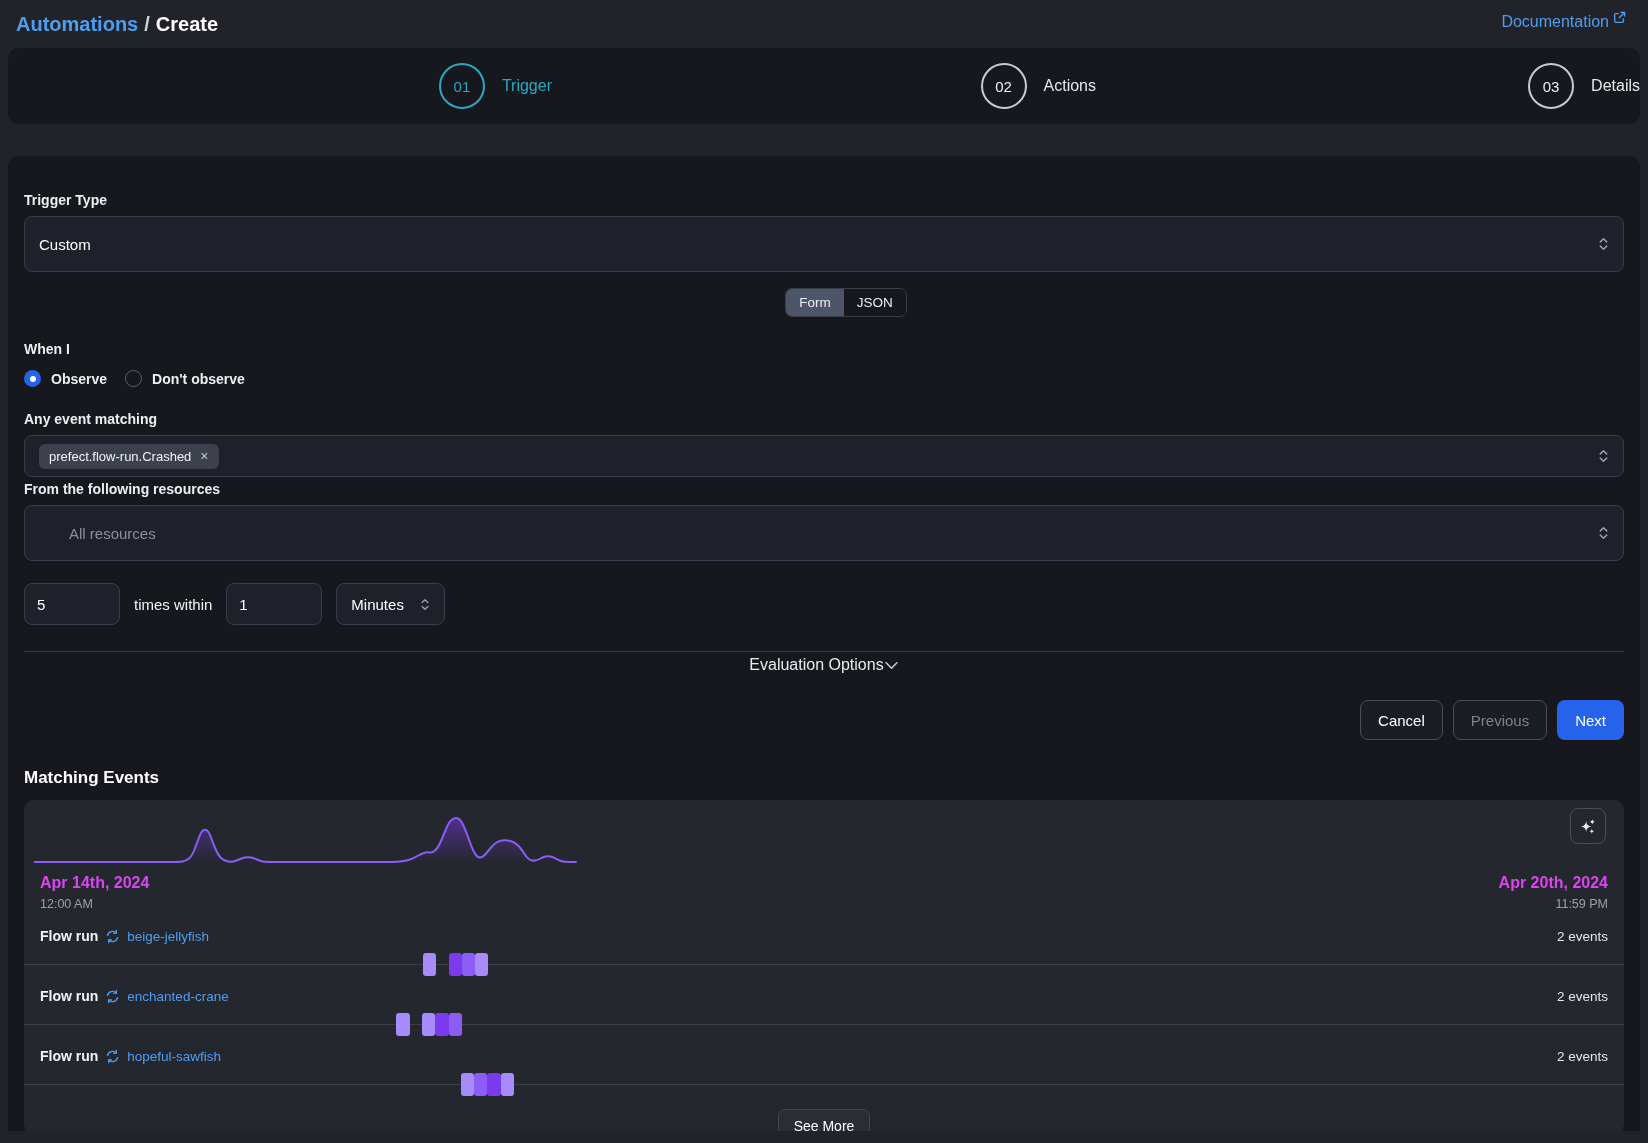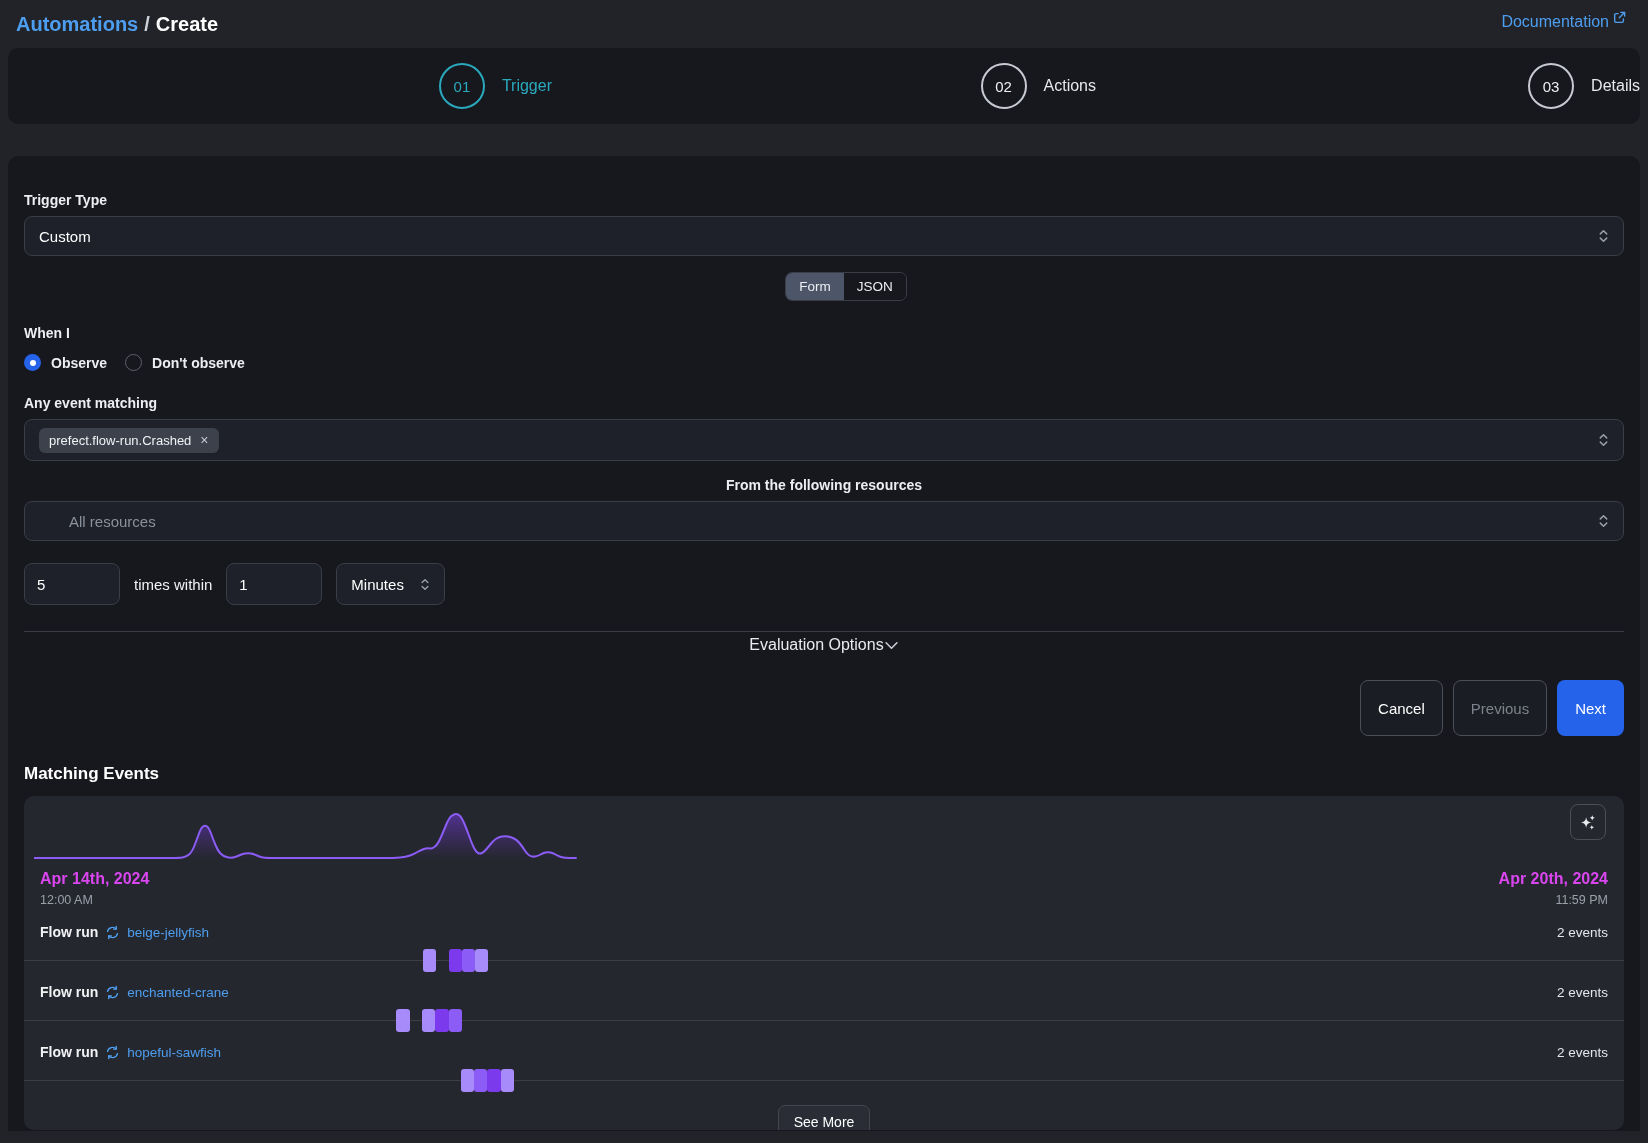--- a/index.html
+++ b/index.html
@@ -25,21 +25,21 @@
   .step-circle { width:46px; height:46px; border:2px solid #c7cad1; border-radius:50%;
     display:flex; align-items:center; justify-content:center; font-size:15px; color:#eceef1; }
   .step-label { font-size:16px; color:#e6e8ec; }
   .step.active .step-circle { border-color:#2aa9bd; color:#2aa9bd; }
   .step.active .step-label { color:#2aa9bd; }
 
   
   .panel { margin:32px 8px 0; background:#17181e; border-radius:10px 10px 0 0; padding:20px 16px 0; height:975px; overflow:hidden; }
 
   .form-label { font-size:14px; font-weight:700; color:#eceef1; }
-  .select { height:40px; background:#1e212a; border:1px solid #3a3e47; border-radius:8px;
+  .select { height:56px; background:#1e212a; border:1px solid #3a3e47; border-radius:8px;
     display:flex; align-items:center; justify-content:space-between; padding:0 14px; font-size:15px; cursor:pointer; }
   .select .value { color:#ffffff; }
   .select.placeholder .value { color:#8b919c; }
 
   .toggle-row { display:flex; justify-content:center; margin-top:16px; }
   .toggle { display:flex; border:1px solid #3a3e47; border-radius:7px; overflow:hidden; font-size:13.5px;margin-left:44px; }
   .toggle .opt { padding:6px 13px; color:#eceef1; background:#17181e; cursor:pointer; }
   .toggle .opt.selected { background:#4d5669; }
 
   .radio-row { display:flex; gap:18px; margin-top:13px; align-items:center; }
@@ -56,21 +56,21 @@
   .num-input { width:96px; height:42px; background:#1e212a; border:1px solid #3a3e47; border-radius:8px;
     color:#fff; font-size:15px; padding:0 12px; font-family:"Liberation Sans",sans-serif; outline:none; }
   .counts .connector { font-size:15px; color:#f2f3f5; }
   .unit-select { width:109px; height:42px; }
 
   .divider { border:none; border-top:1px solid #3a3d45; margin:26px 0 0; }
   .eval-row { display:flex; justify-content:center; align-items:center; margin-top:4px; cursor:pointer; }
   .eval-row .lbl { font-size:16px; color:#e8eaed; }
 
   .btn-row { display:flex; justify-content:flex-end; gap:10px; margin-top:26px; }
-  .btn { height:56px; padding:0 17px; border-radius:8px; font-size:15px; display:flex; align-items:center; cursor:pointer; border:1px solid transparent; }
+  .btn { height:40px; padding:0 17px; border-radius:8px; font-size:15px; display:flex; align-items:center; cursor:pointer; border:1px solid transparent; }
   .btn.ghost { background:#1b1d24; border-color:#4a4e58; color:#ffffff; }
   .btn.ghost.disabled { color:#7d828c; }
   .btn.primary { background:#2563eb; color:#ffffff; }
 
   .section-title { font-size:17px; font-weight:700; margin-top:28px; color:#ffffff; }
 
   
   .events-card { margin-top:12px; background:#25272f; border-radius:10px; padding:10px 16px 14px; position:relative; height:334px; overflow:hidden; }
   .sparkle-btn { position:absolute; top:8px; right:18px; width:36px; height:36px; border:1px solid #4b4f59; border-radius:8px;
     display:flex; align-items:center; justify-content:center; cursor:pointer; background:transparent; }
@@ -164,21 +164,21 @@
     <span class="chip">
       <span>prefect.flow-run.Crashed</span>
       <span class="x">×</span>
     </span>
     <svg width="11" height="16" viewBox="0 0 12 17">
       <path class="icon-stroke" d="M2.5 6.2 6 2.7l3.5 3.5"></path>
         <path class="icon-stroke" d="M2.5 10.8 6 14.3l3.5-3.5"></path>
     </svg>
   </div>
 
-  <div class="form-label" style="margin-top:16px;text-align:center;">From the following resources</div>
+  <div class="form-label" style="margin-top:4px;">From the following resources</div>
   <div class="select placeholder" style="margin-top:8px;padding-left:44px;">
     <span class="value">All resources</span>
     <svg width="11" height="16" viewBox="0 0 12 17">
       <path class="icon-stroke" d="M2.5 6.2 6 2.7l3.5 3.5"></path>
         <path class="icon-stroke" d="M2.5 10.8 6 14.3l3.5-3.5"></path>
     </svg>
   </div>
 
   <div class="counts">
     <input class="num-input" value="5" style="">

